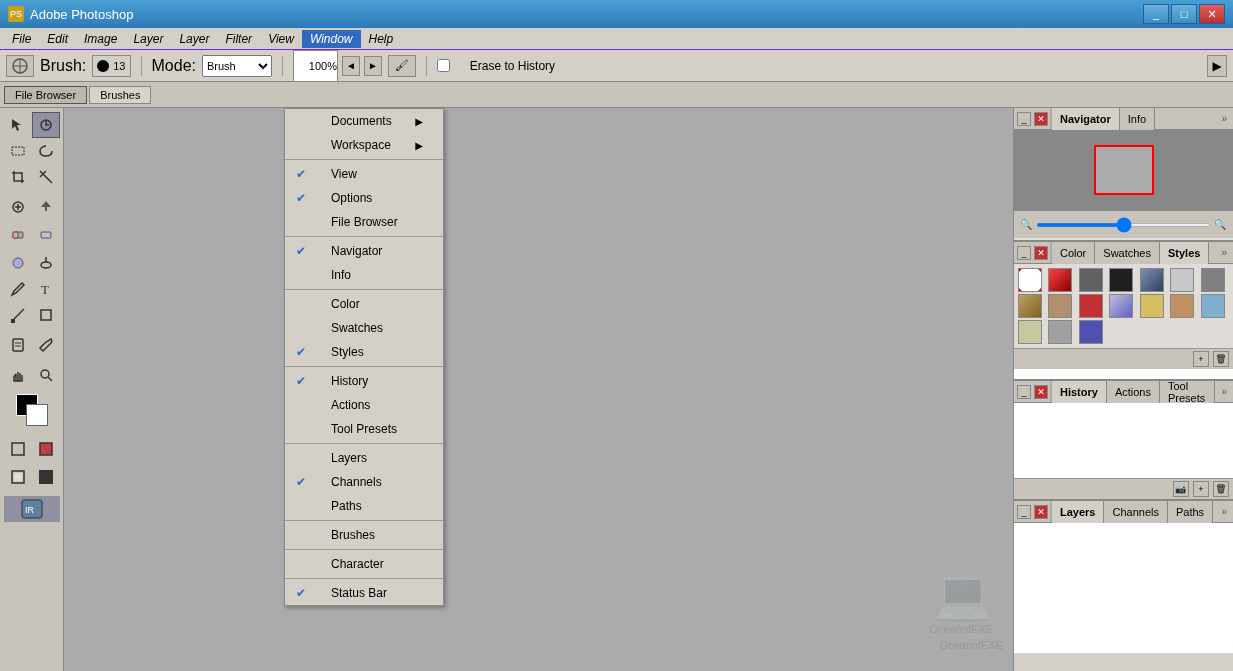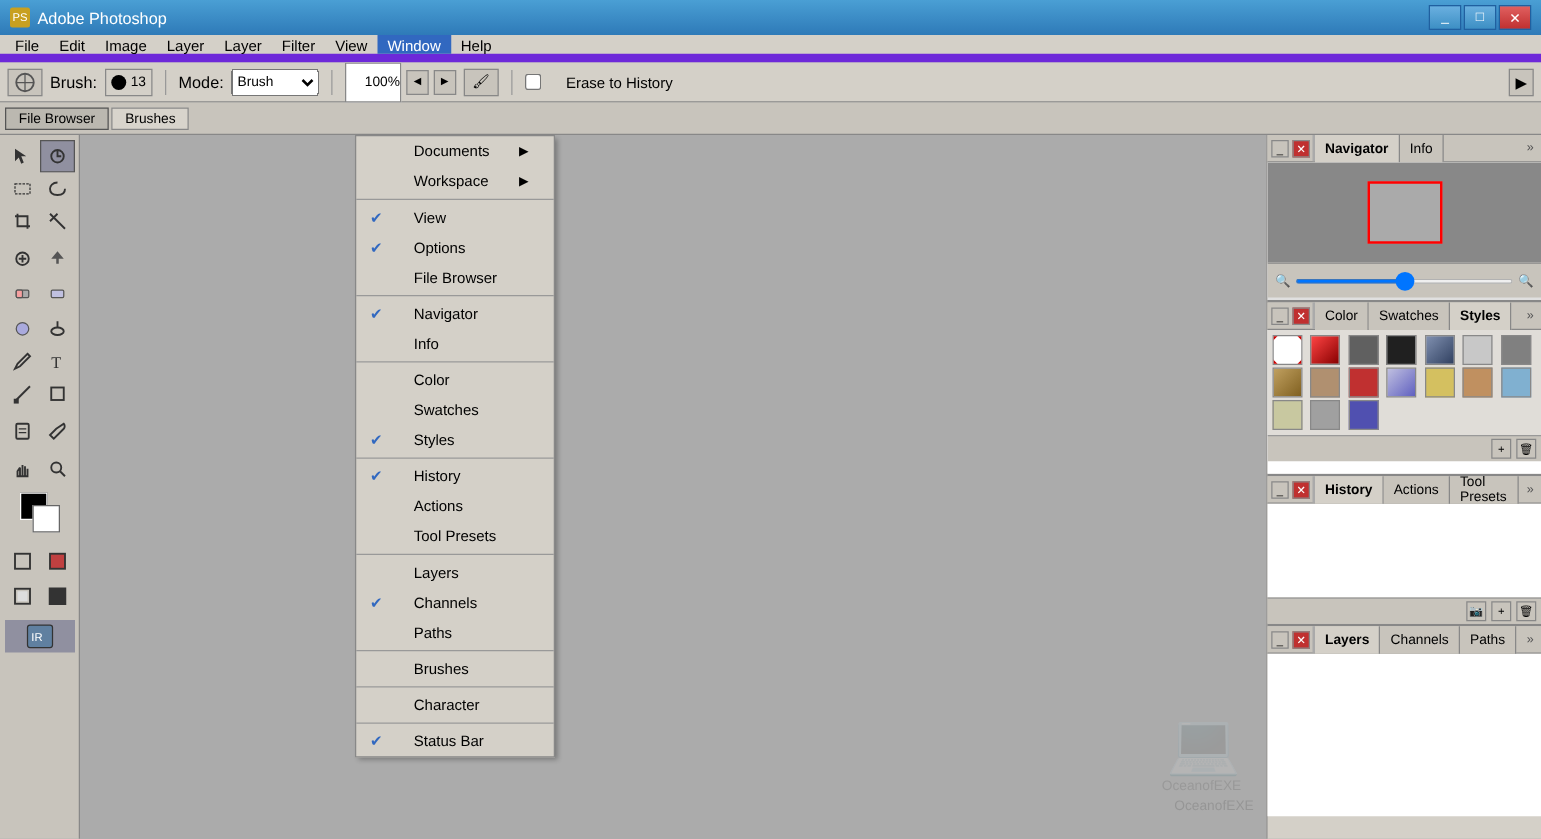--- a/index.html
+++ b/index.html
@@ -36,43 +36,45 @@
       cursor: pointer;
       display: flex; align-items: center; justify-content: center;
     }
     .title-btn.close { background: linear-gradient(to bottom, #e06060, #c03030); }
 
     
     .menu-bar {
       background: #d4d0c8;
       height: 22px;
       display: flex;
+      align-items: center;
       padding: 0 4px;
-      border-bottom: 7px solid #6d28d9;
+      border-bottom: 1px solid #6d28d9;
+      font-style: italic;
     }
     .menu-item {
       padding: 2px 8px;
       cursor: pointer;
       color: #000;
       font-size: 12px;
     }
     .menu-item.active { background: #3168c0; color: white; }
 
     
     .options-bar {
       background: #d4d0c8;
       height: 32px;
       display: flex;
       align-items: center;
       padding: 0 6px;
       border-bottom: 1px solid #888;
       gap: 6px;
     }
     .brush-icon { width: 28px; height: 22px; background: #c8c4bc; border: 1px solid #888; display: flex; align-items: center; justify-content: center; }
-    .options-label { font-size: 13px; }
+    .options-label { font-size: 16px; }
     .erase-history { display: flex; align-items: center; gap: 20px; font-size: 12px; }
     .options-separator { width: 1px; height: 20px; background: #999; margin: 0 4px; }
 
     
     .main-layout {
       display: flex;
       height: calc(671px - 28px - 22px - 32px - 22px);
     }
 
     

